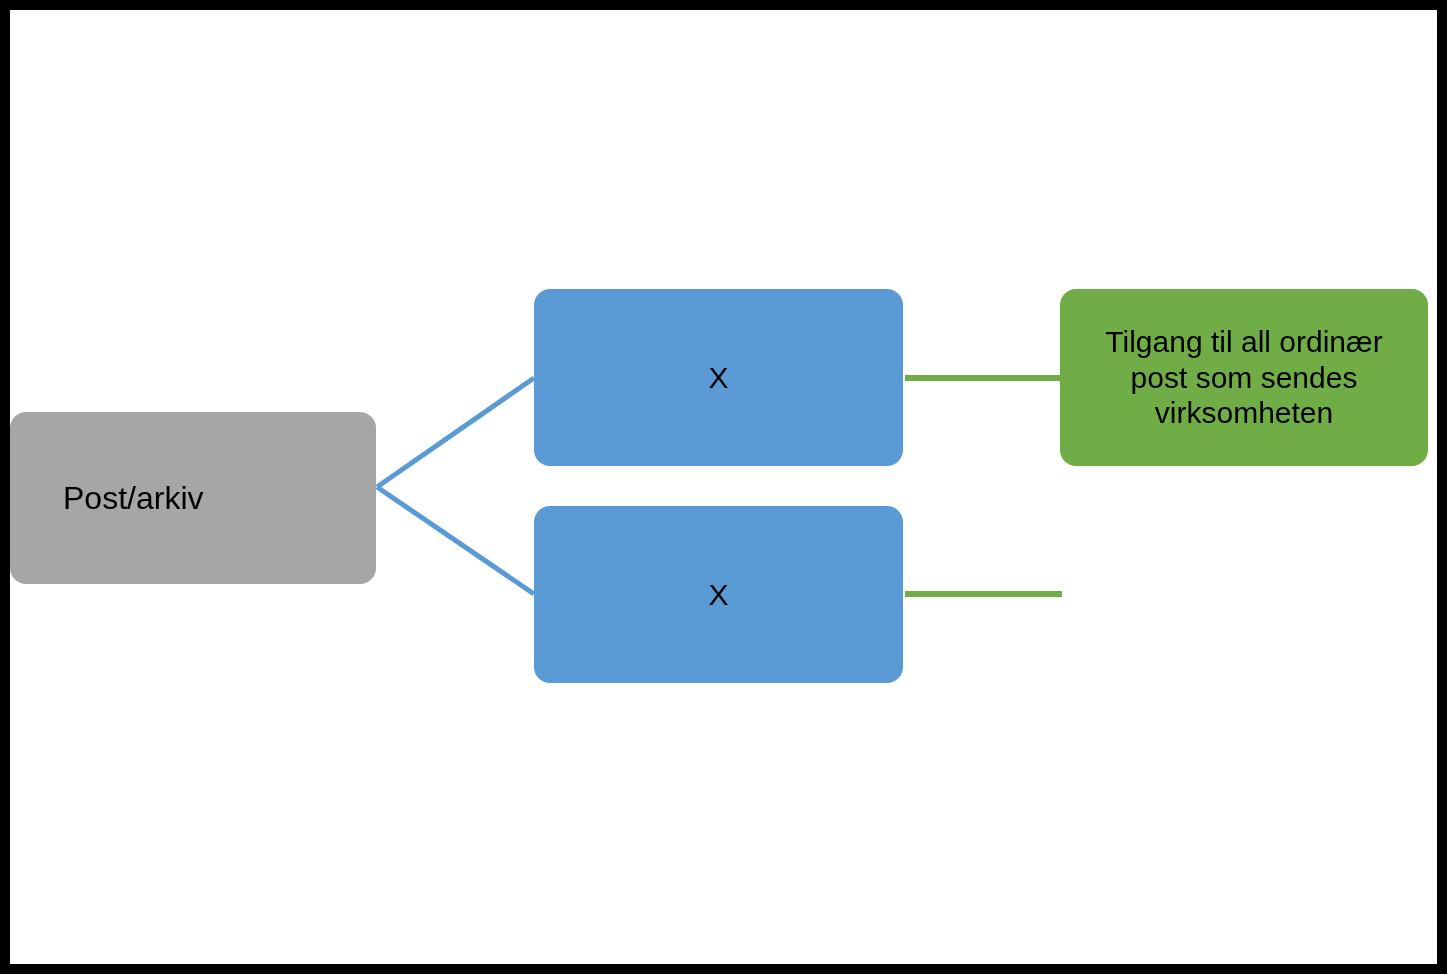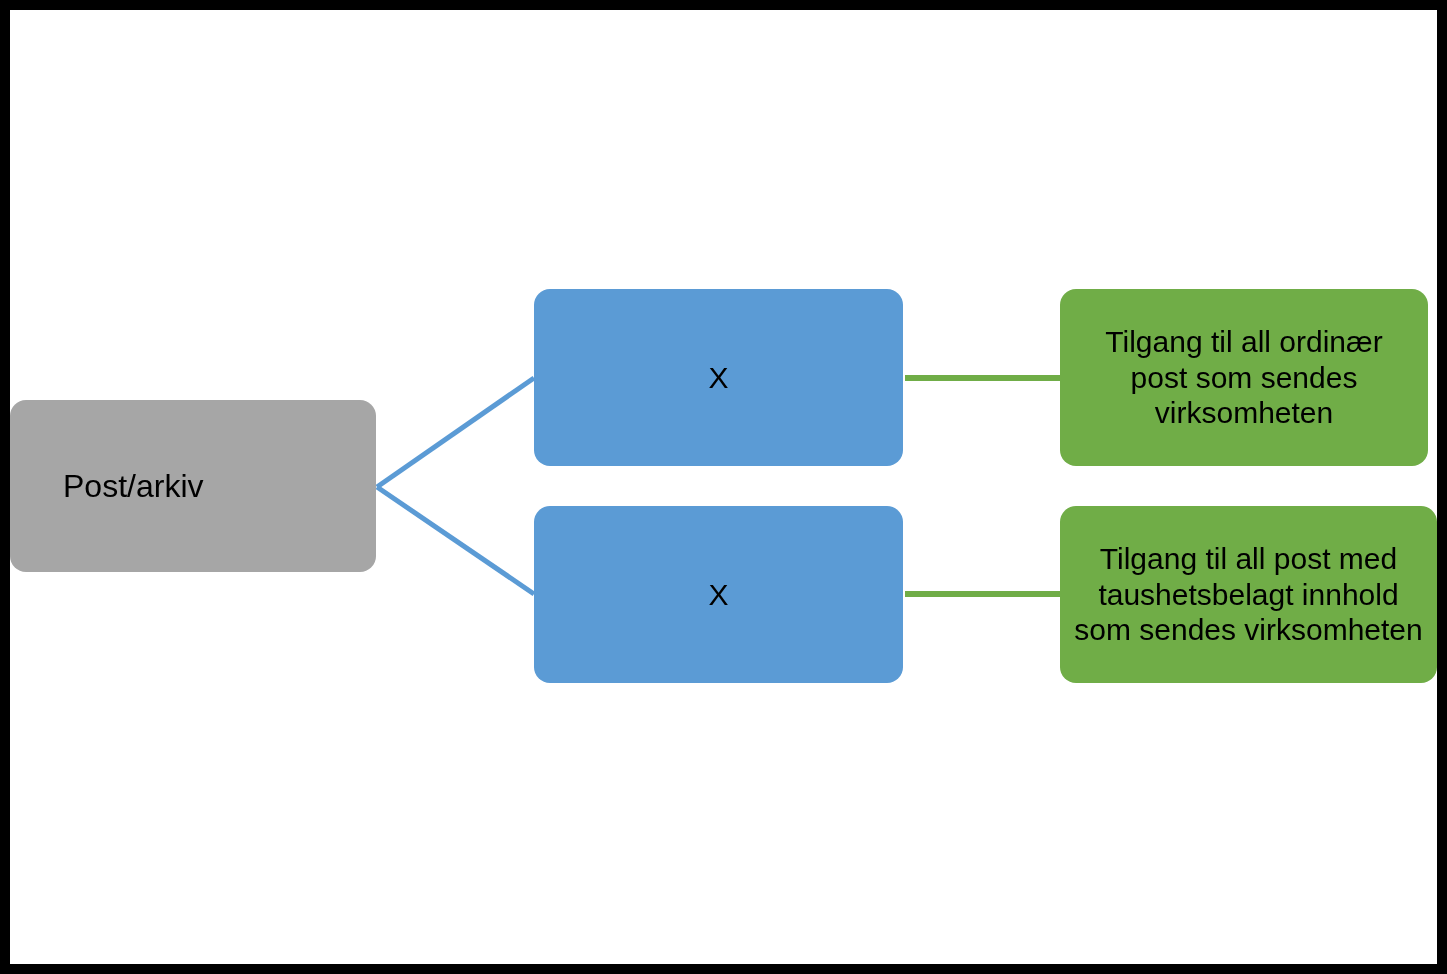--- a/index.html
+++ b/index.html
@@ -102,37 +102,34 @@
 
   <div class="stage">
 
     <svg class="connectors" viewBox="0 0 1447 974" width="1447" height="974" xmlns="http://www.w3.org/2000/svg">
       <line x1="377" y1="487" x2="534" y2="378" stroke="#5b9bd5" stroke-width="5" stroke-linecap="butt"></line>
       <line x1="377" y1="487" x2="534" y2="594" stroke="#5b9bd5" stroke-width="5" stroke-linecap="butt"></line>
       <line x1="905" y1="378" x2="1062" y2="378" stroke="#70ad47" stroke-width="6" stroke-linecap="butt"></line>
       <line x1="905" y1="594" x2="1062" y2="594" stroke="#70ad47" stroke-width="6" stroke-linecap="butt"></line>
     </svg>
 
-    <div class="node node-root" style="left:10px; top:400px; width:366px; height:172px;">
+    <div class="node node-root" style="left:10px; top:412px; width:366px; height:172px;">
       <span class="node-label">Post/arkiv</span>
     </div>
 
     <div class="node node-mid" style="left:534px; top:289px; width:369px; height:177px;">
       <span class="node-label">X</span>
     </div>
 
     <div class="node node-mid" style="left:534px; top:506px; width:369px; height:177px;">
       <span class="node-label">X</span>
     </div>
 
     <div class="node node-leaf" style="left:1060px; top:289px; width:368px; height:177px;">
       <span class="node-label">Tilgang til all ordinær post som sendes virksomheten</span>
     </div>
 
-    <div class="node node-leaf" style="left:1060px; top:506px; width:377px; height:177px;">
-      <span class="node-label">Tilgang til all post med taushetsbelagt innhold som sendes virksomheten</span>
-    </div>
 
   </div>
 
   <div class="frame"></div>
 
 </div>
 
 </body></html>

